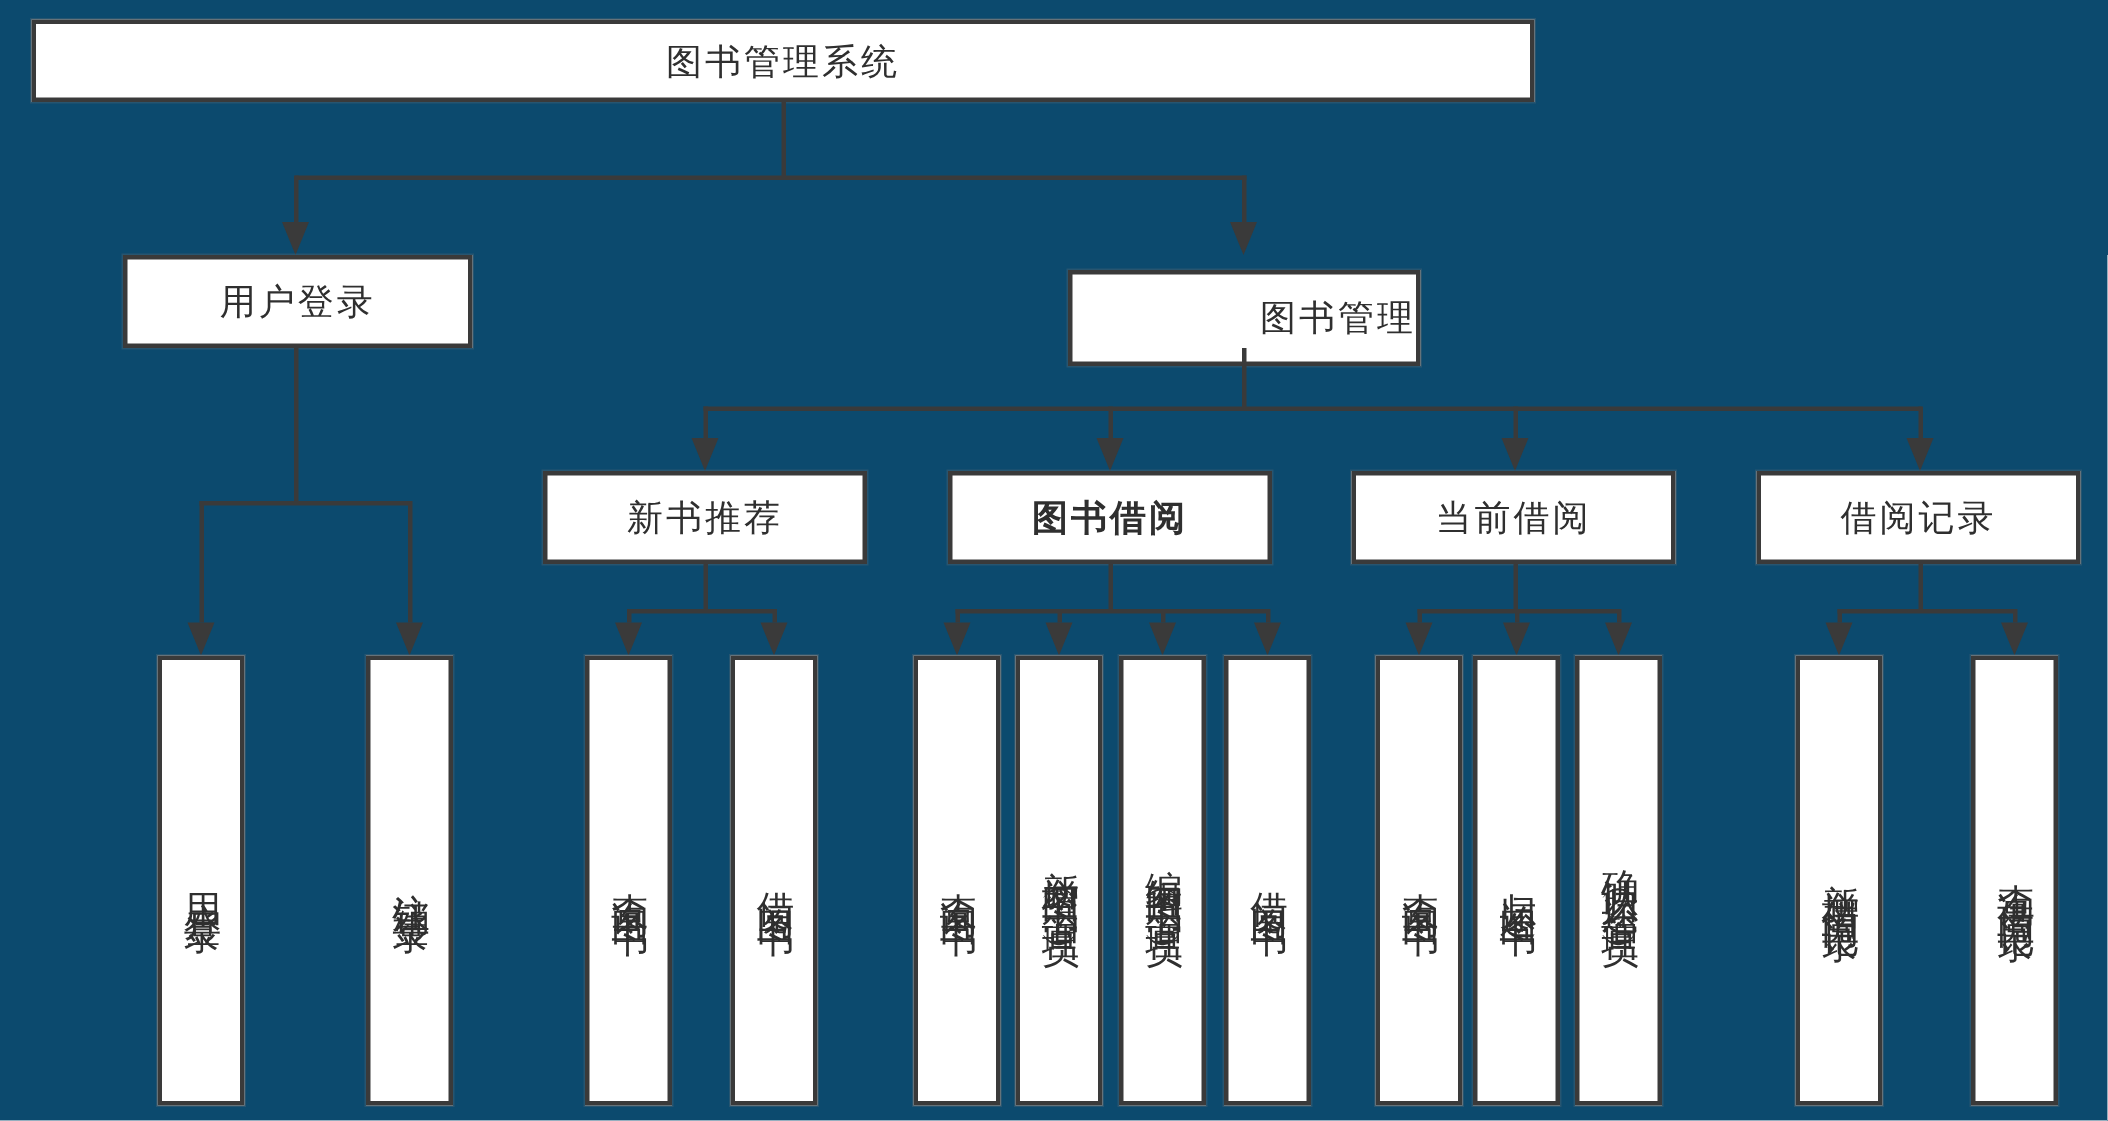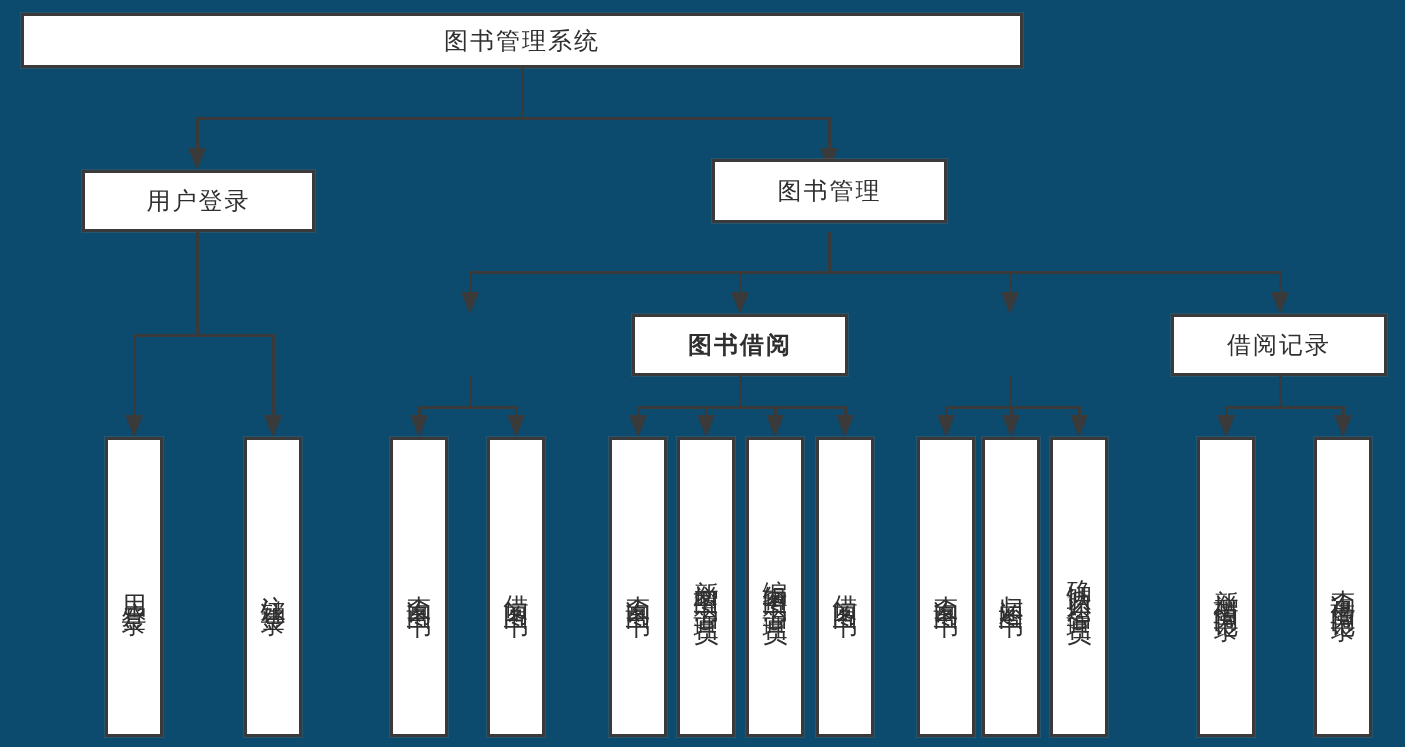--- a/index.html
+++ b/index.html
@@ -65,21 +65,21 @@
   <div class="vline" style="left:521px; top:68px; height:50px;"></div>
   <div class="hline" style="left:197px; top:117px; width:634px;"></div>
   <div class="vline" style="left:196px; top:117px; height:31px;"></div>
   <div class="arrow" style="left:188px; top:148px;"></div>
   <div class="vline" style="left:828px; top:117px; height:31px;"></div>
   <div class="arrow" style="left:820px; top:148px;"></div>
 
   <div class="node h-node" style="left:82px; top:170px; width:233px; height:62px;">
     <span>用户登录</span>
   </div>
-  <div class="node h-node" style="left:712px; top:159px; width:235px; height:64px;">
+  <div class="node h-node" style="left:712px; top:180px; width:235px; height:64px;justify-content:flex-end;">
     <span>图书管理</span>
   </div>
 
   <div class="vline" style="left:196px; top:232px; height:103px;"></div>
   <div class="hline" style="left:133px; top:334px; width:141px;"></div>
   <div class="vline" style="left:133px; top:334px; height:81px;"></div>
   <div class="arrow" style="left:125px; top:415px;"></div>
   <div class="vline" style="left:272px; top:334px; height:81px;"></div>
   <div class="arrow" style="left:264px; top:415px;"></div>
 
@@ -87,22 +87,28 @@
   <div class="hline" style="left:469px; top:271px; width:812px;"></div>
   <div class="vline" style="left:469px; top:271px; height:21px;"></div>
   <div class="arrow" style="left:461px; top:292px;"></div>
   <div class="vline" style="left:739px; top:271px; height:21px;"></div>
   <div class="arrow" style="left:731px; top:292px;"></div>
   <div class="vline" style="left:1009px; top:271px; height:21px;"></div>
   <div class="arrow" style="left:1001px; top:292px;"></div>
   <div class="vline" style="left:1279px; top:271px; height:21px;"></div>
   <div class="arrow" style="left:1271px; top:292px;"></div>
 
+  <div class="node h-node" style="left:362px; top:314px; width:216px; height:62px;">
+    <span>新书推荐</span>
+  </div>
   <div class="node h-node" style="left:632px; top:314px; width:216px; height:62px;font-weight:bold;">
     <span>图书借阅</span>
+  </div>
+  <div class="node h-node" style="left:901px; top:314px; width:216px; height:62px;">
+    <span>当前借阅</span>
   </div>
   <div class="node h-node" style="left:1171px; top:314px; width:216px; height:62px;">
     <span>借阅记录</span>
   </div>
 
   <div class="vline" style="left:469px; top:376px; height:32px;"></div>
   <div class="hline" style="left:418px; top:406px; width:99px;"></div>
   <div class="vline" style="left:418px; top:406px; height:9px;"></div>
   <div class="arrow" style="left:410px; top:415px;"></div>
   <div class="vline" style="left:515px; top:406px; height:9px;"></div>

